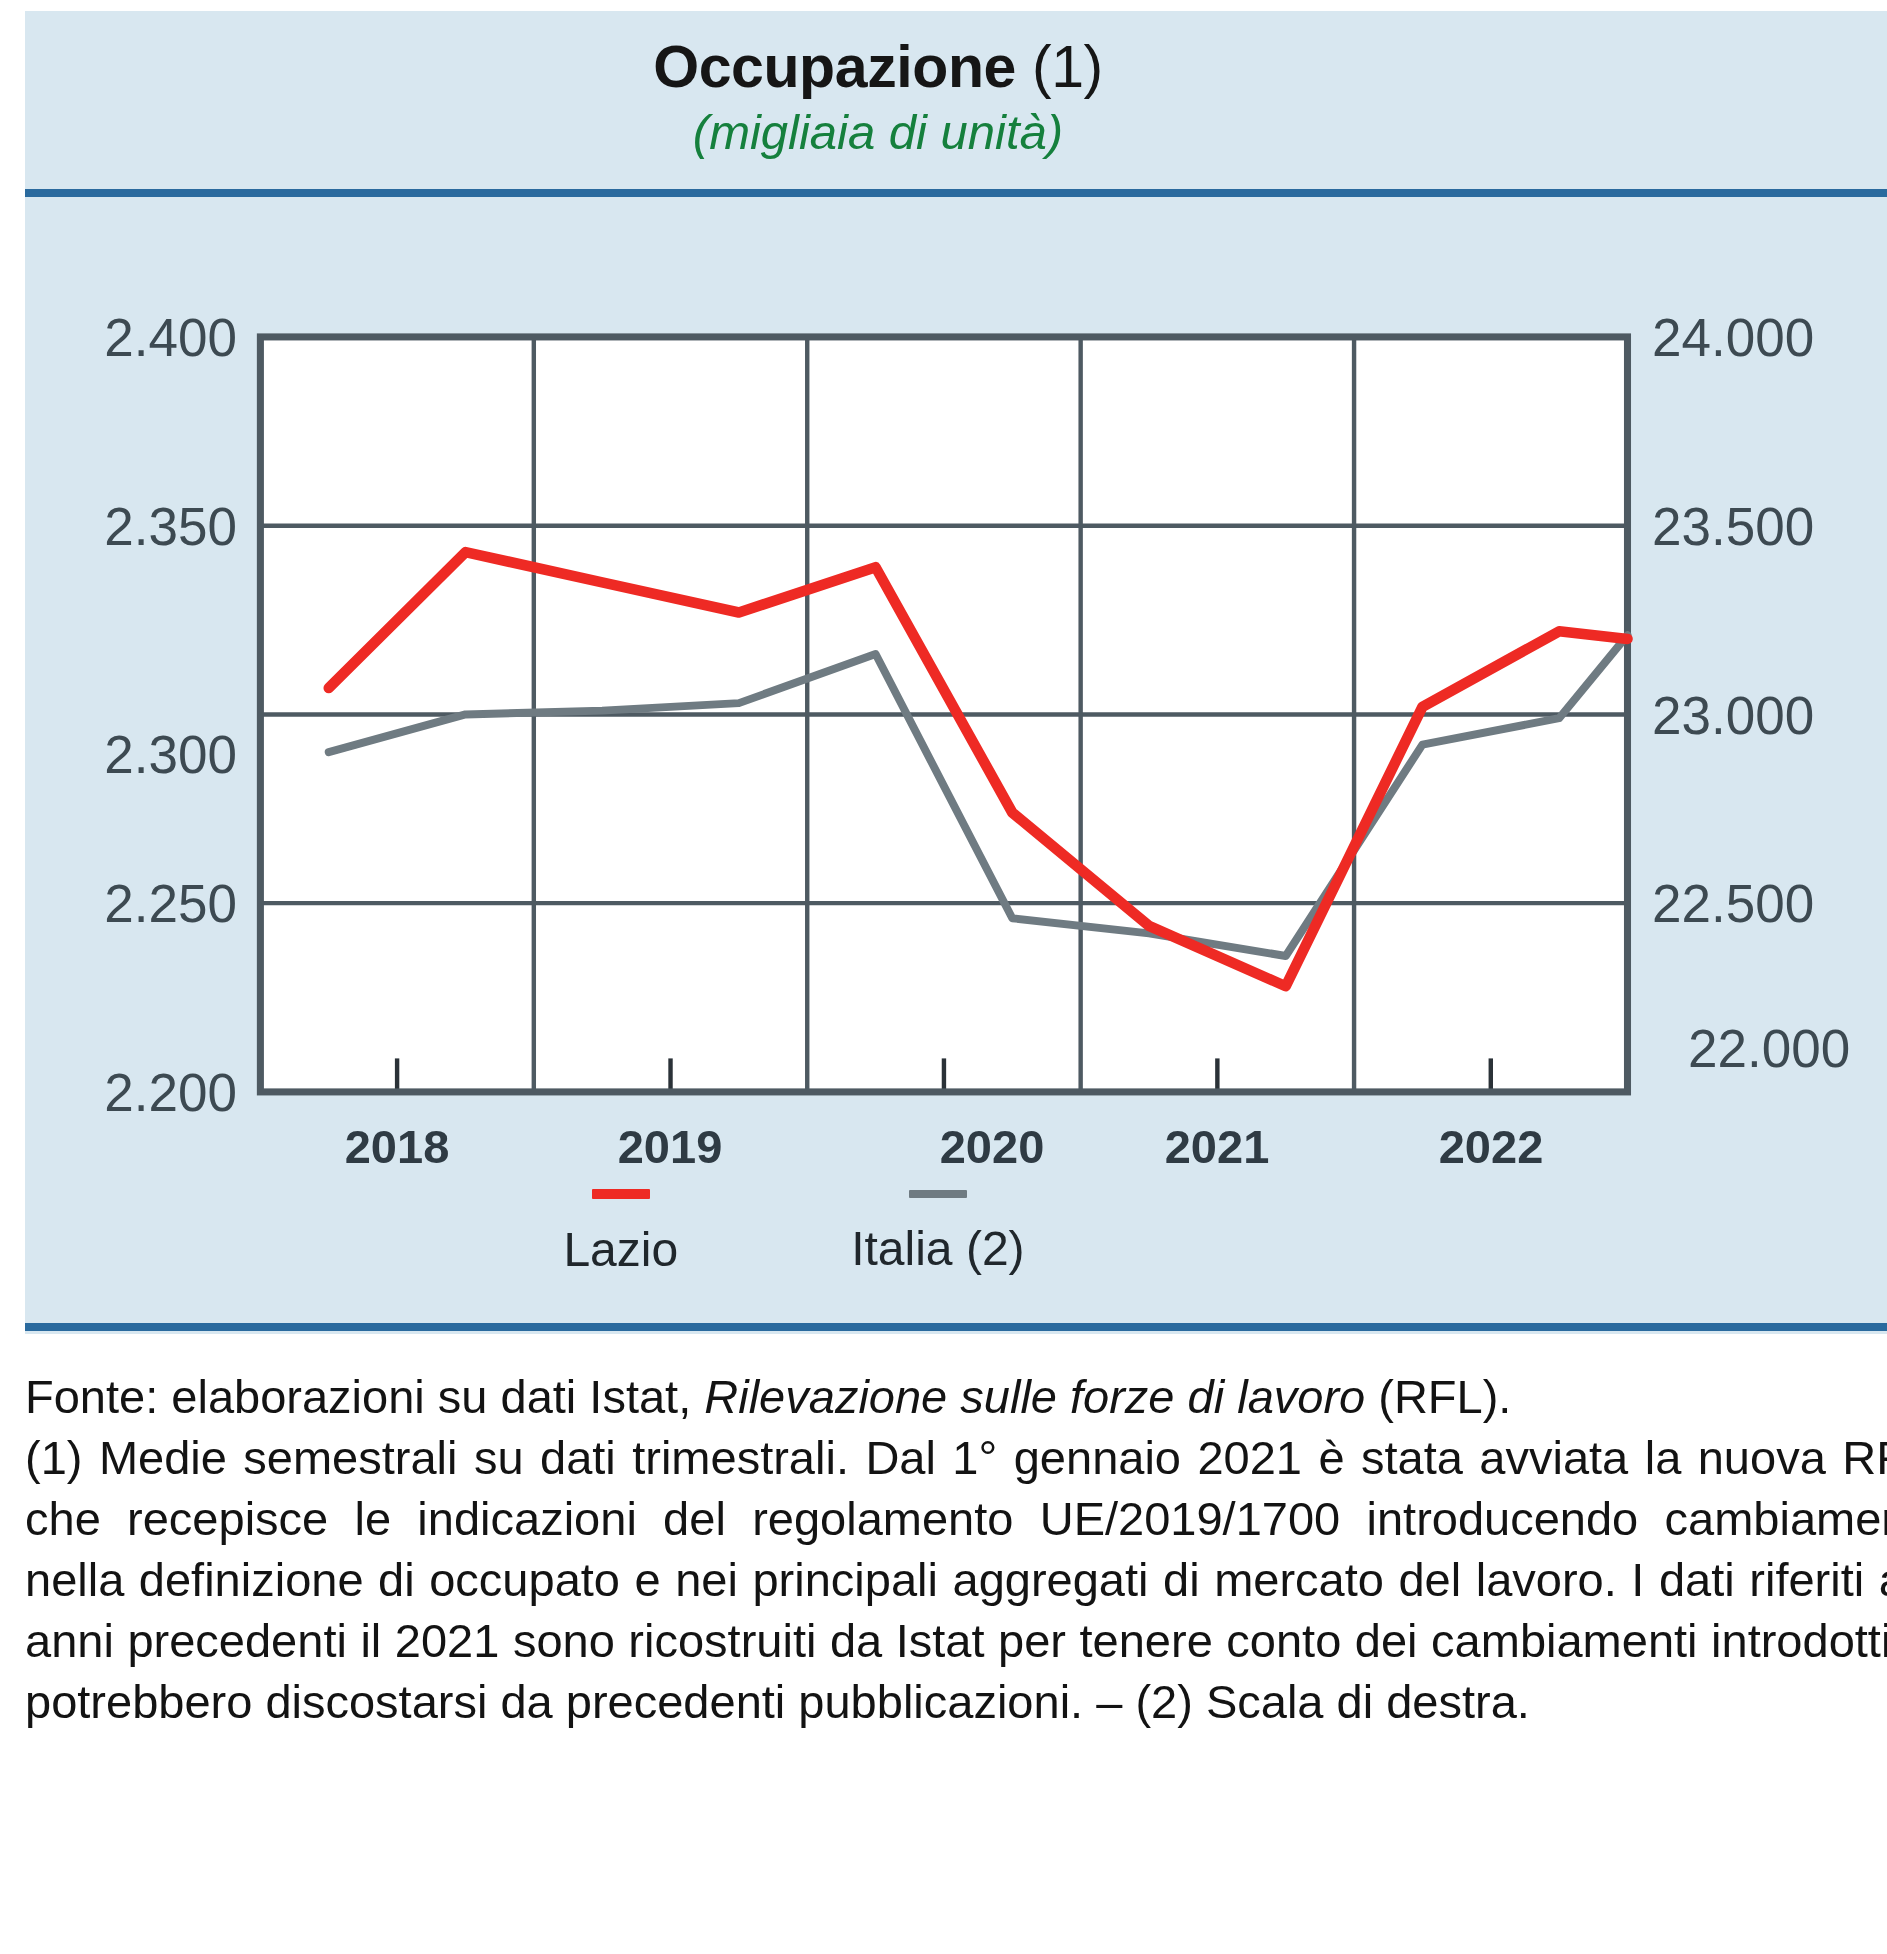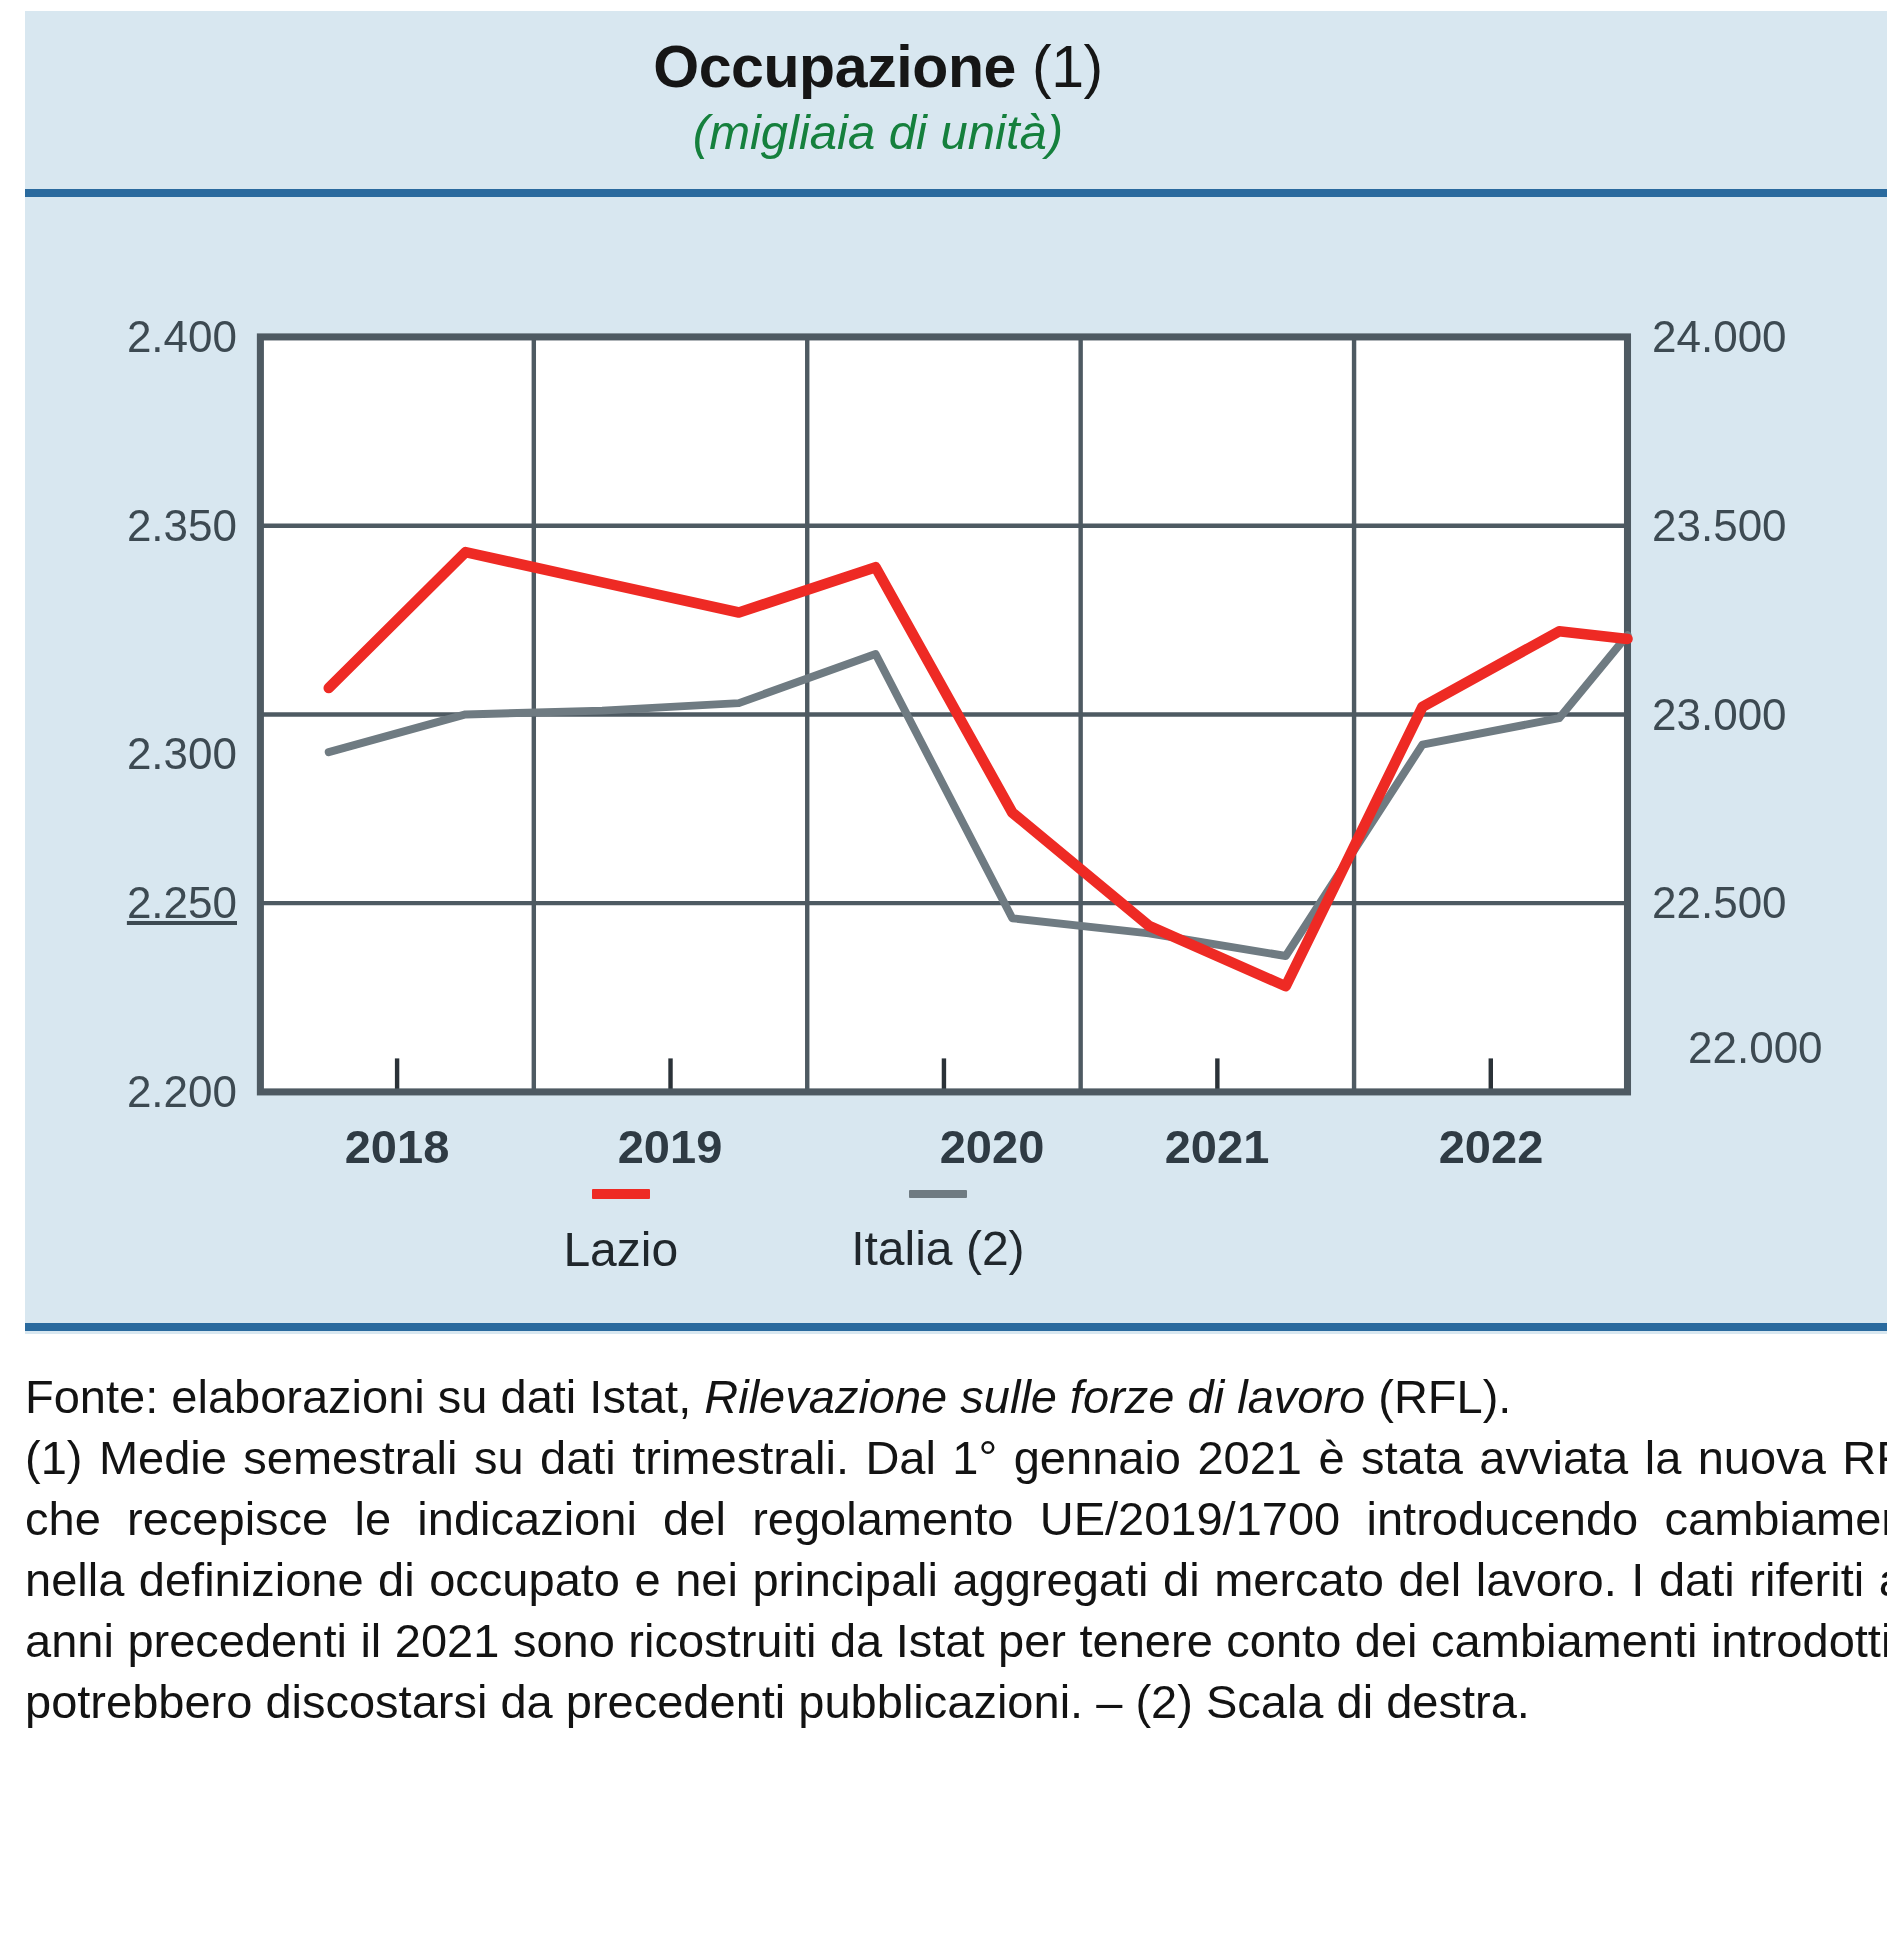--- a/index.html
+++ b/index.html
@@ -37,21 +37,21 @@
   .rule-bottom{
     position:absolute;left:25px;top:1323px;width:1862px;height:8px;
     background:#2a6a9e;
   }
 
   
   .chart{position:absolute;left:0;top:0;width:1887px;height:1323px;}
   .plot-svg{position:absolute;left:0;top:0;}
 
   .ytick{
-    position:absolute;font-size:44px;color:#3d4a52;white-space:nowrap;
+    position:absolute;font-size:53px;color:#3d4a52;white-space:nowrap;
     transform:translateY(-50%);
   }
   .ytick.left{right:1650px;text-align:right;}
   .ytick.right{left:1652px;text-align:left;}
 
   .xtick{
     position:absolute;font-size:47px;font-weight:bold;color:#2f3b44;
     transform:translateX(-50%);white-space:nowrap;
   }
 
@@ -113,21 +113,21 @@
           <line x1="1380" x2="1380" y1="1200" y2="1238"></line>
           <line x1="1690" x2="1690" y1="1200" y2="1238"></line>
         </g>
       <rect id="plot-frame" x="295" y="382" width="1550" height="856" fill="none" stroke="#4e5a62" stroke-width="8"></rect>
       <polyline id="series-italia" fill="none" stroke-width="9" stroke-linejoin="round" stroke-linecap="round" points="372.5,852.8 527.5,810.0 682.5,805.7 837.5,797.2 992.5,741.5 1147.5,1041.1 1302.5,1058.2 1457.5,1083.9 1612.5,844.2 1767.5,814.3 1845.0,720.1" stroke="#6f7b82"></polyline>
       <polyline id="series-lazio" fill="none" stroke-width="12" stroke-linejoin="round" stroke-linecap="round" points="372.5,780.0 527.5,626.0 682.5,660.2 837.5,694.4 992.5,643.1 1147.5,921.3 1302.5,1049.7 1457.5,1118.2 1612.5,801.4 1767.5,715.8 1845.0,724.4" stroke="#ee2a24"></polyline>
     </svg>
 
     <div id="ytick-left-holder">
         <div class="ytick left" style="top: 1092px;">2.200</div>
-        <div class="ytick left" style="top: 903px; text-decoration: underline;">2.250</div>
+        <div class="ytick left" style="top: 903px;">2.250</div>
         <div class="ytick left" style="top: 715px; margin-top: 39px;">2.300</div>
         <div class="ytick left" style="top: 526px;">2.350</div>
         <div class="ytick left" style="top: 337px;">2.400</div>
       </div>
     <div id="ytick-right-holder">
         <div class="ytick right" style="top: 1048px; margin-left: 36px;">22.000</div>
         <div class="ytick right" style="top: 903px;">22.500</div>
         <div class="ytick right" style="top: 715px;">23.000</div>
         <div class="ytick right" style="top: 526px;">23.500</div>
         <div class="ytick right" style="top: 337px;">24.000</div>

